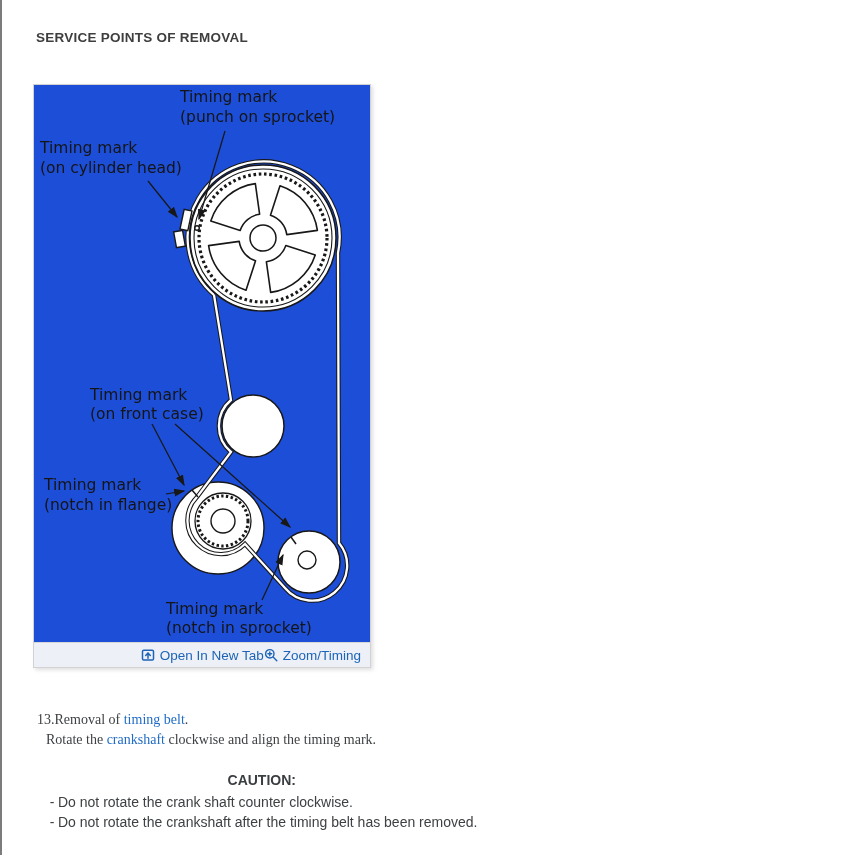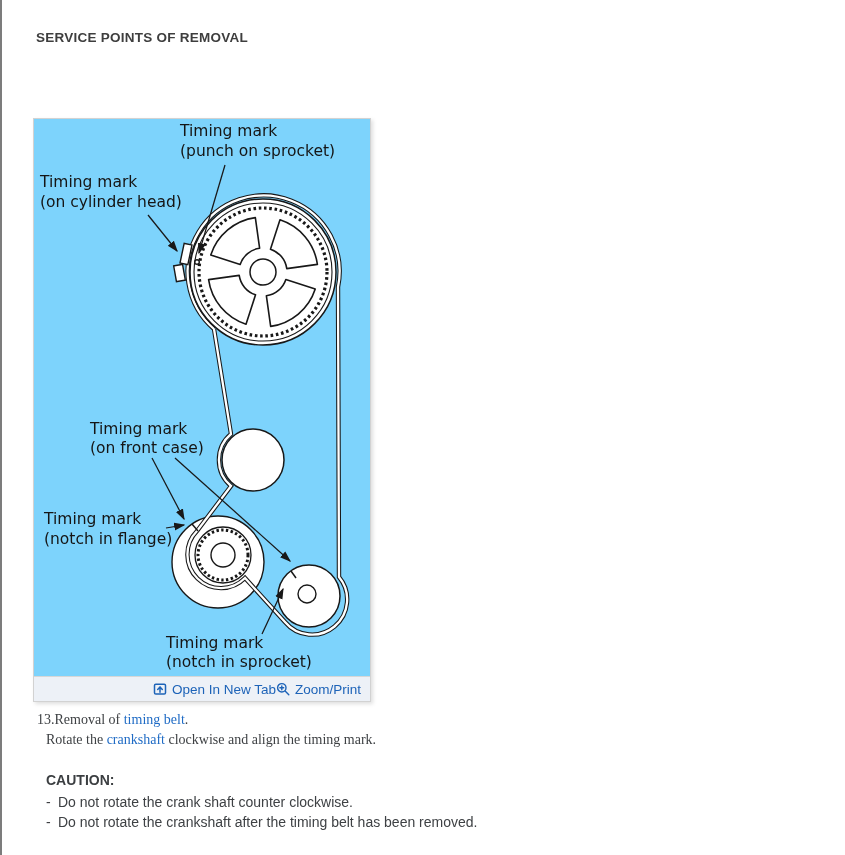--- a/index.html
+++ b/index.html
@@ -7,23 +7,22 @@
     width:845px;height:855px;background:#ffffff;position:relative;overflow:hidden;
     font-family:"Liberation Sans",sans-serif;
   }
   .page-edge{position:absolute;left:0;top:0;width:2px;height:855px;background:#7c7c7c;}
   .page-heading{
     position:absolute;left:33px;top:27px;margin:3px;
     font-size:13.5px;font-weight:bold;color:#3e3e3e;letter-spacing:.25px;
   }
   .figure{
     position:absolute;left:33px;top:84px;width:338px;height:584px;
-    border:1px solid #d2d2d2;background:#7dd3fc;box-sizing:border-box;
+    border:1px solid #d2d2d2;background:#1d4ed8;box-sizing:border-box;
     box-shadow:2px 2px 4px rgba(0,0,0,.13);
-    margin-top:34px;
   }
   .diagram-svg{position:absolute;left:0;top:0;display:block;}
   .diagram-label{
     font-family:"DejaVu Sans",sans-serif;font-size:15.5px;fill:#151515;
   }
   .fig-footer{
     position:absolute;left:0;bottom:0;width:100%;height:25px;box-sizing:border-box;
     background:#edf1f7;border-top:1px solid #d7d7d7;
     display:flex;align-items:center;justify-content:flex-end;padding:0 9px;
   }
@@ -31,21 +30,21 @@
     display:flex;align-items:center;gap:5px;color:#1d63b8;font-size:13.5px;
     text-decoration:none;cursor:pointer;
   }
   .fig-link svg{display:block;}
   .step-block{
     position:absolute;left:37px;top:710px;font-size:14px;color:#3e4144;line-height:20px;font-family:Liberation Serif, serif;
   }
   .step-line2{margin-left:9px;}
   a.inline-link{color:#1f6bc5;text-decoration:none;cursor:pointer;}
   .caution-block{
-    position:absolute;left:46px;top:770px;font-size:14px;color:#3e4144;line-height:20.5px;
+    position:absolute;left:46px;top:770px;font-size:14px;color:#3e4144;line-height:20.5px;text-align:center;
   }
   .caution-heading{font-weight:bold;color:#3b3e41;margin-bottom:1px;}
   .caution-item{display:flex;}
   .caution-item .dash{width:12px;flex:0 0 12px;}
 </style>
 </head>
 <body>
 
 <div class="page-edge"></div>
 
@@ -138,21 +137,21 @@
       </span>
       <span>Open In New Tab</span>
     </a>
     <a class="fig-link">
       <span>
         <svg width="14" height="14" viewBox="0 0 14 14" fill="none" stroke="#1d63b8" stroke-width="1.4" stroke-linecap="round">
           <circle cx="5.8" cy="5.8" r="4.2"></circle>
           <path d="M9.1,9.1 L12.8,12.8 M3.9,5.8 L7.7,5.8 M5.8,3.9 L5.8,7.7"></path>
         </svg>
       </span>
-      <span>Zoom/Print</span>
+      <span>Zoom/Timing</span>
     </a>
   </div>
 </div>
 
 <div class="step-block">
   <div class="step-line1">
     <span>13.</span><span>Removal of </span><a class="inline-link">timing belt</a><span>.</span>
   </div>
   <div class="step-line2">
     <span>Rotate the </span><a class="inline-link">crankshaft</a><span> clockwise and align the timing mark.</span>

